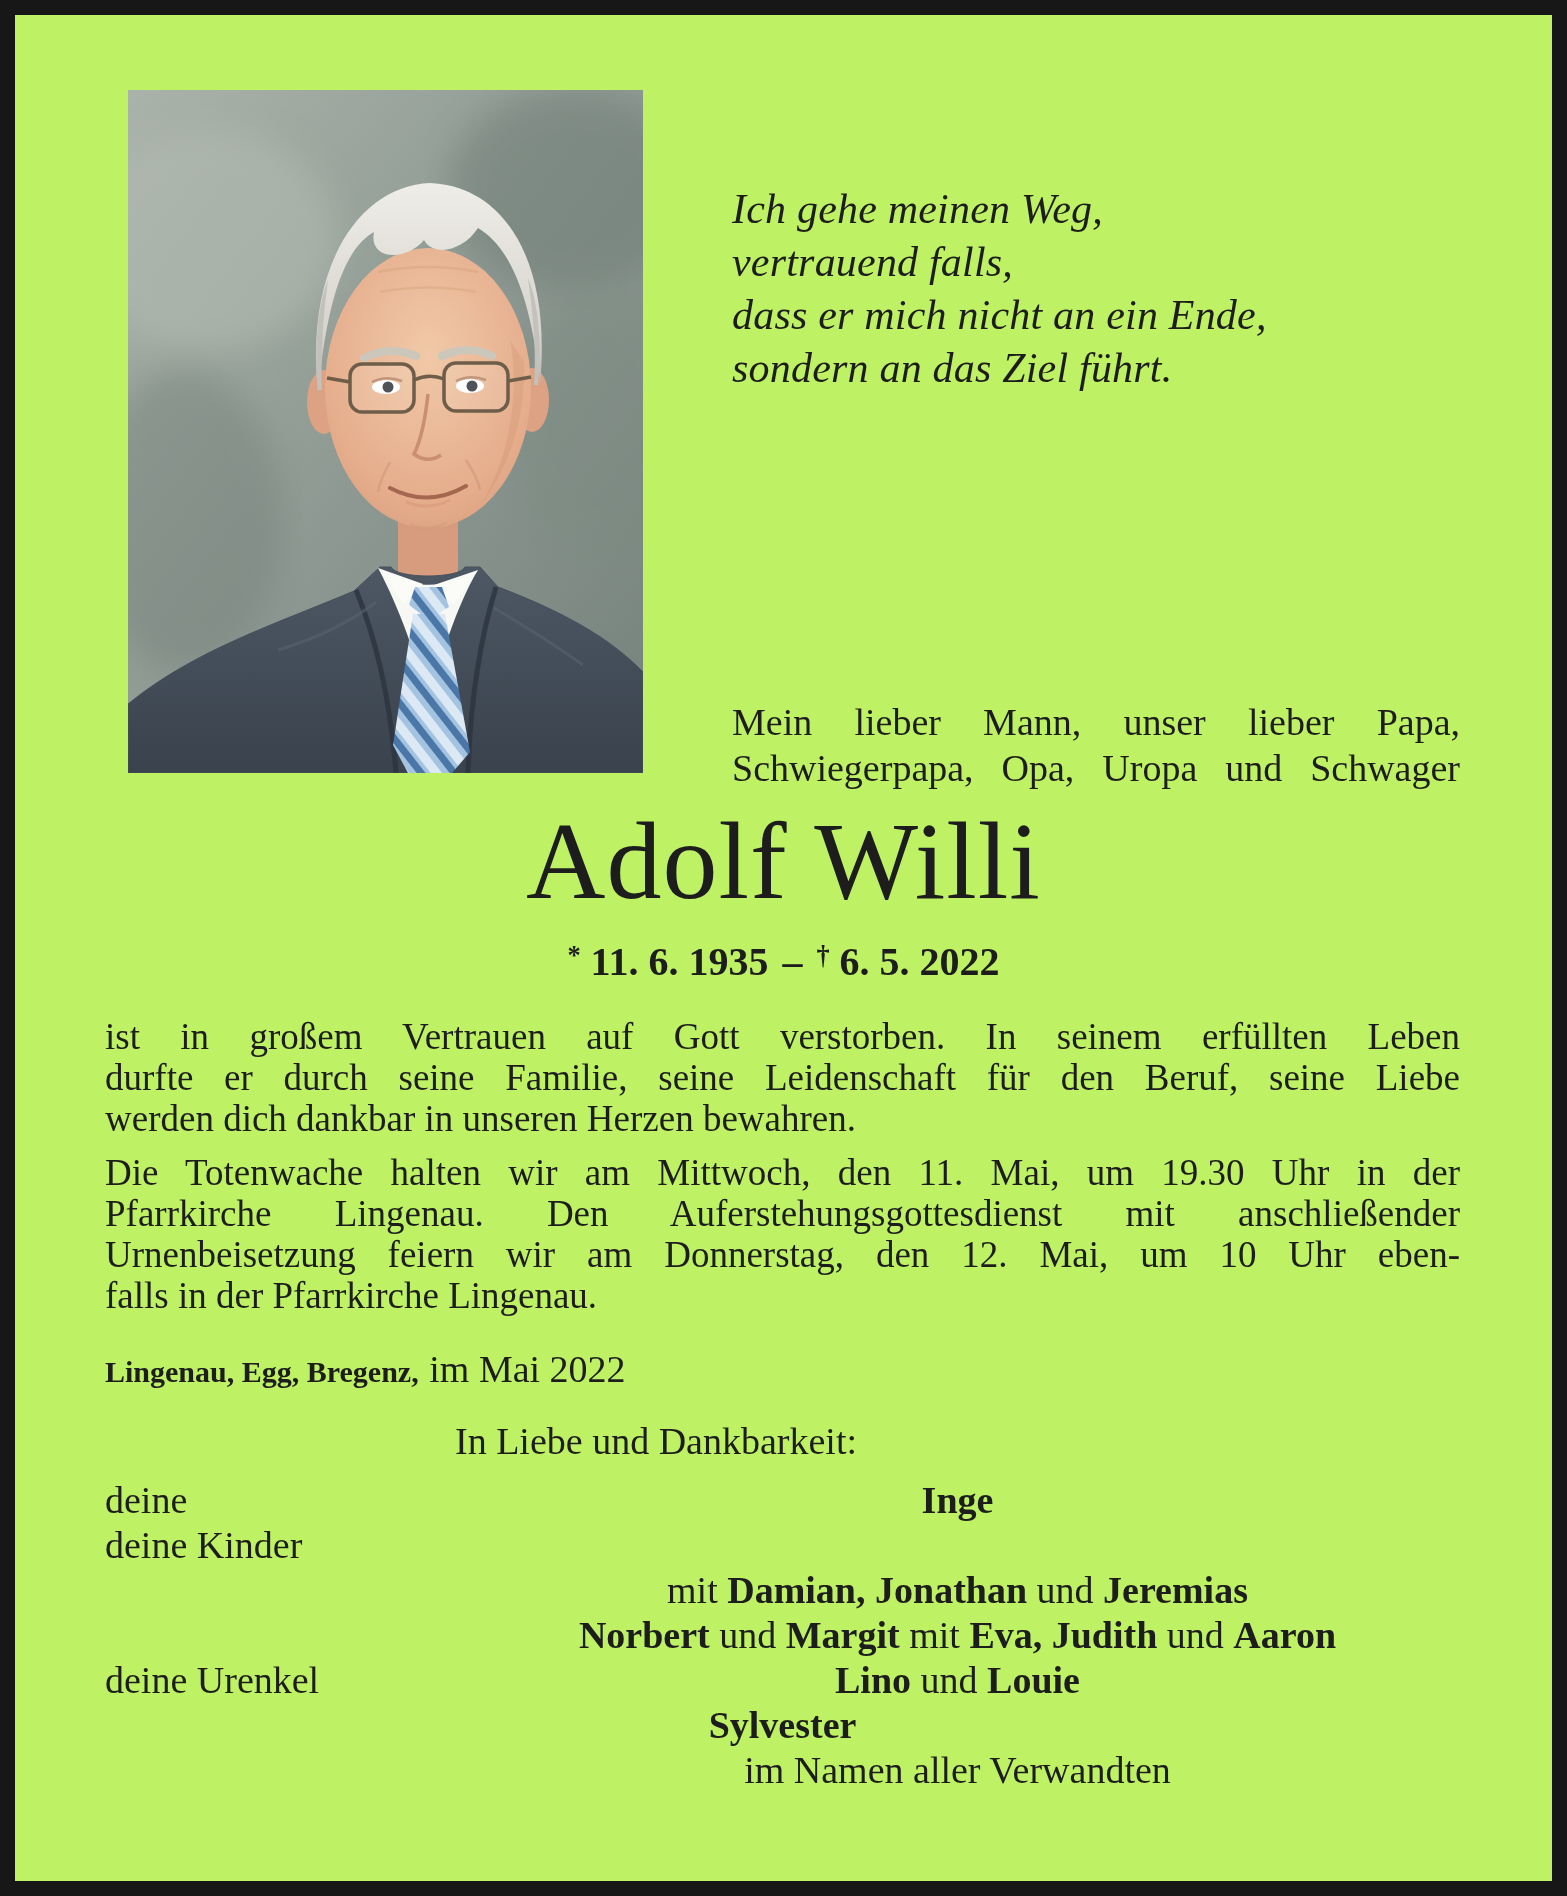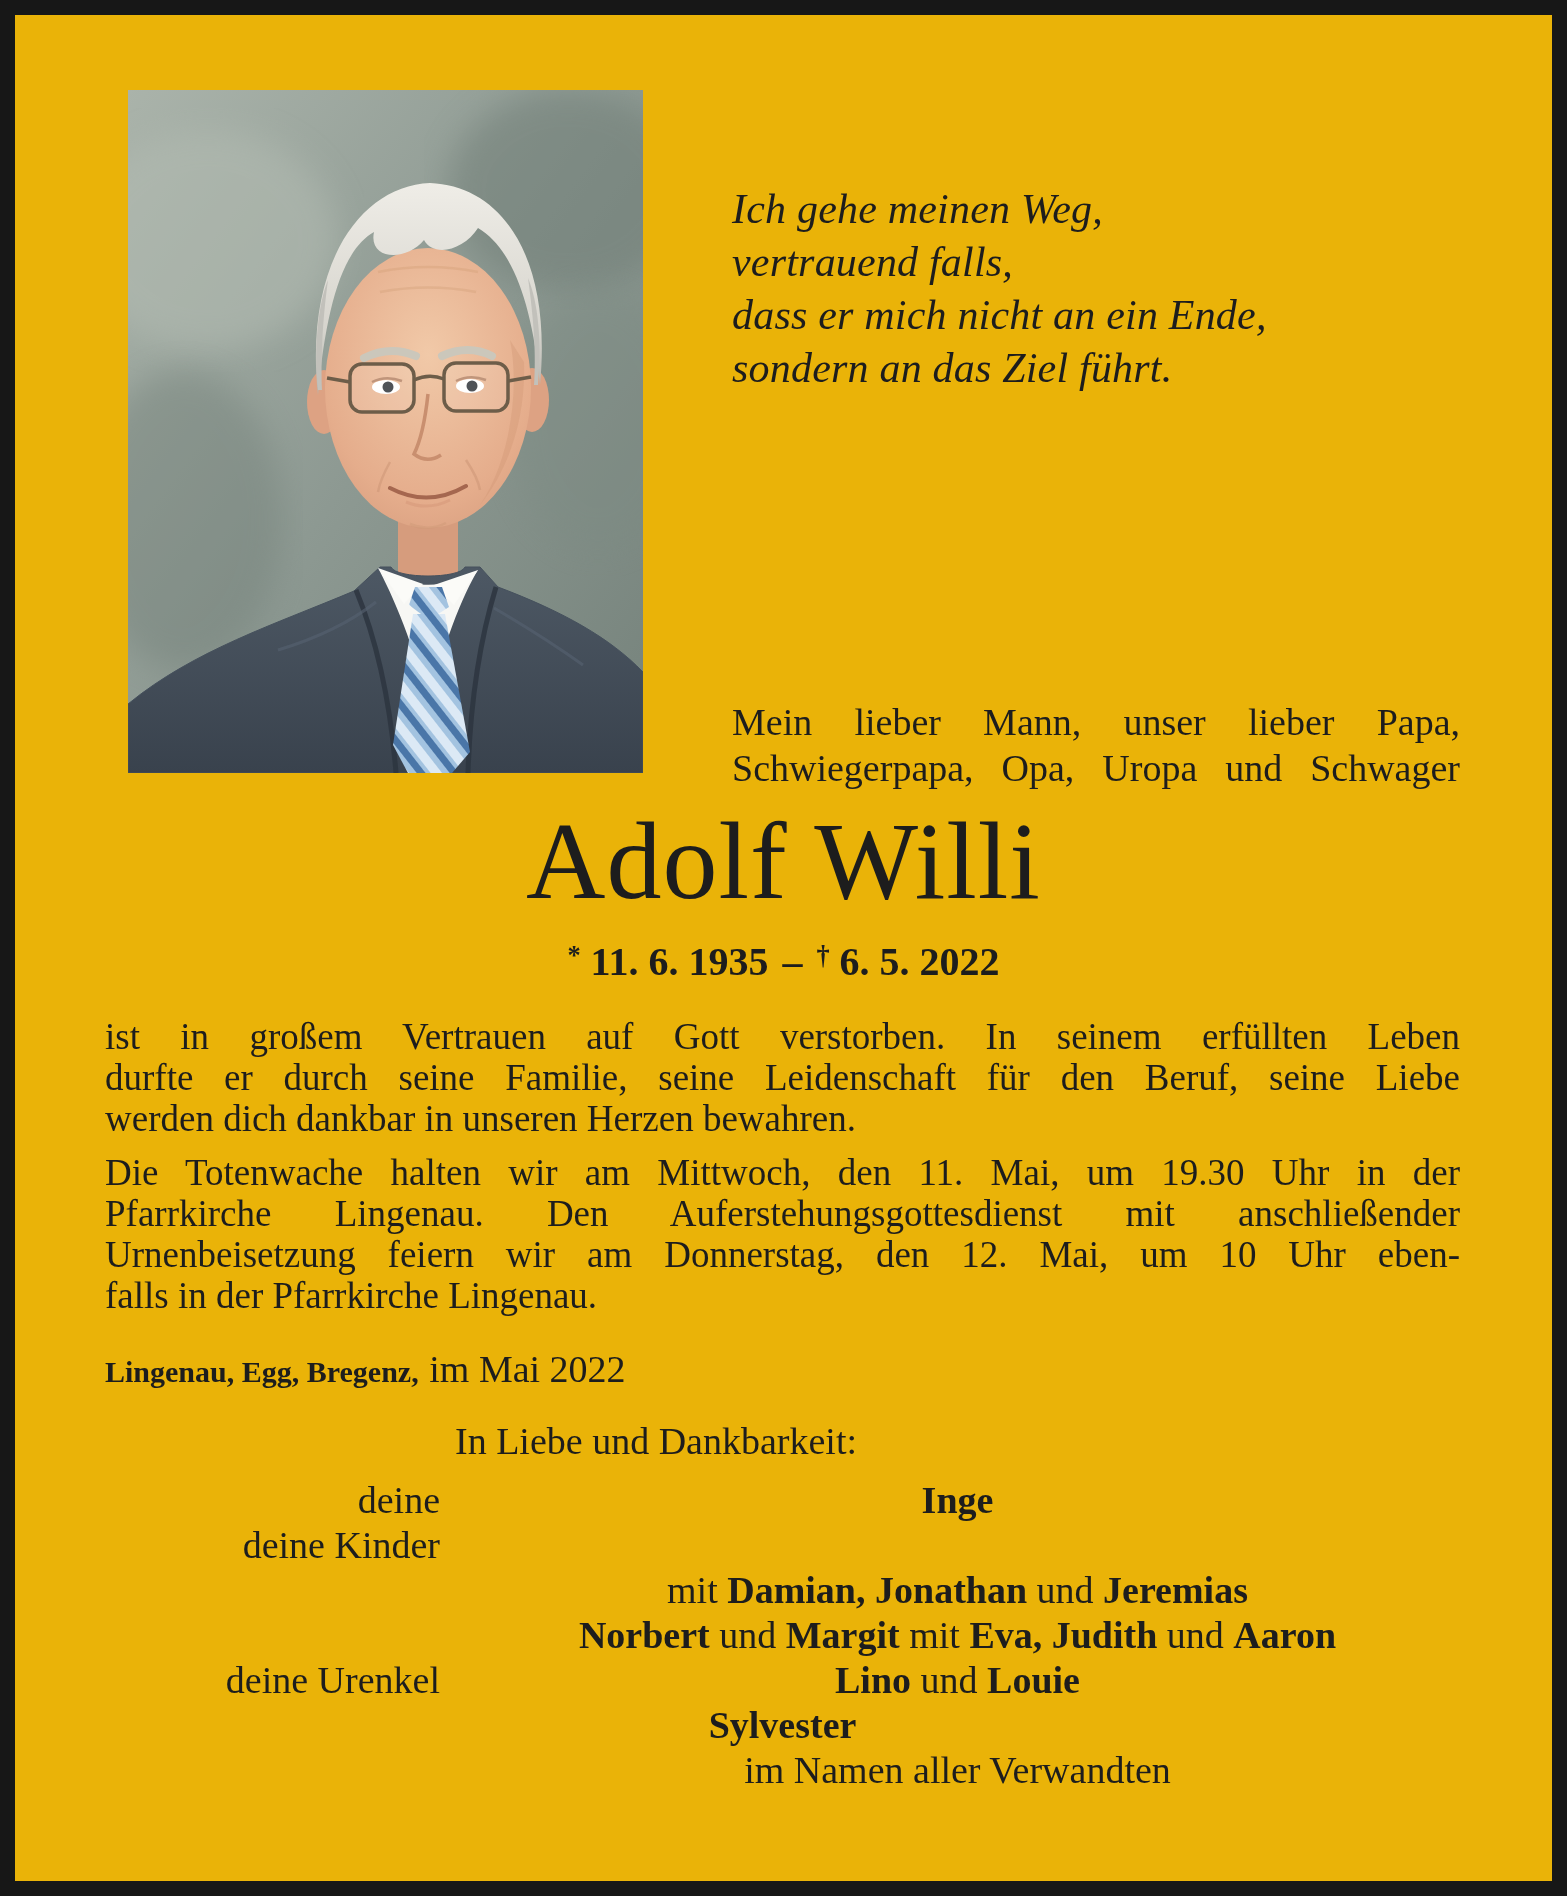--- a/index.html
+++ b/index.html
@@ -1,20 +1,20 @@
 <!DOCTYPE html>
 <html><head>
 <meta charset="utf-8">
 <style>
   html, body { margin: 0; padding: 0; background: #ffffff; }
   .page {
     width: 1567px; height: 1896px;
     box-sizing: border-box;
     border: 15px solid #171717;
-    background: #eab308;
+    background: #bef264;
     color: #1d1d1d;
     font-family: "Liberation Serif", "DejaVu Serif", serif;
     position: relative;
     overflow: hidden;
   }
   .header { position: relative; height: 755px; }
   .photo-wrap {
     position: absolute; left: 113px; top: 75px;
     width: 515px; height: 683px; overflow: hidden;
   }
@@ -44,21 +44,21 @@
     margin: 26px 92px 0 90px;
     font-size: 37px; line-height: 41px;
   }
   .body-text.second { margin-top: 13px; }
   .dateline { margin: 30px 92px 0 90px; font-size: 38px; line-height: 46px; }
   .dateline .places { font-weight: bold; font-size: 30px; }
   .dateline .when { margin-left: 0.28em; }
   .closing { margin: 24px 92px 0 90px; font-size: 38px; line-height: 45px; }
   .closing-heading { margin-left: 350px; margin-bottom: 14px; }
   .mrow { display: flex; }
-  .mlabel { flex: 0 0 350px; text-align: right; padding-right: 15px; box-sizing: border-box; }
+  .mlabel { flex: 0 0 350px; text-align: left; padding-right: 15px; box-sizing: border-box; }
   .mnames { flex: 1 1 auto; text-align: center; }
   b { font-weight: 700; }
 </style>
 </head>
 <body>
 
 <div class="page">
 
   <div class="header">
 

